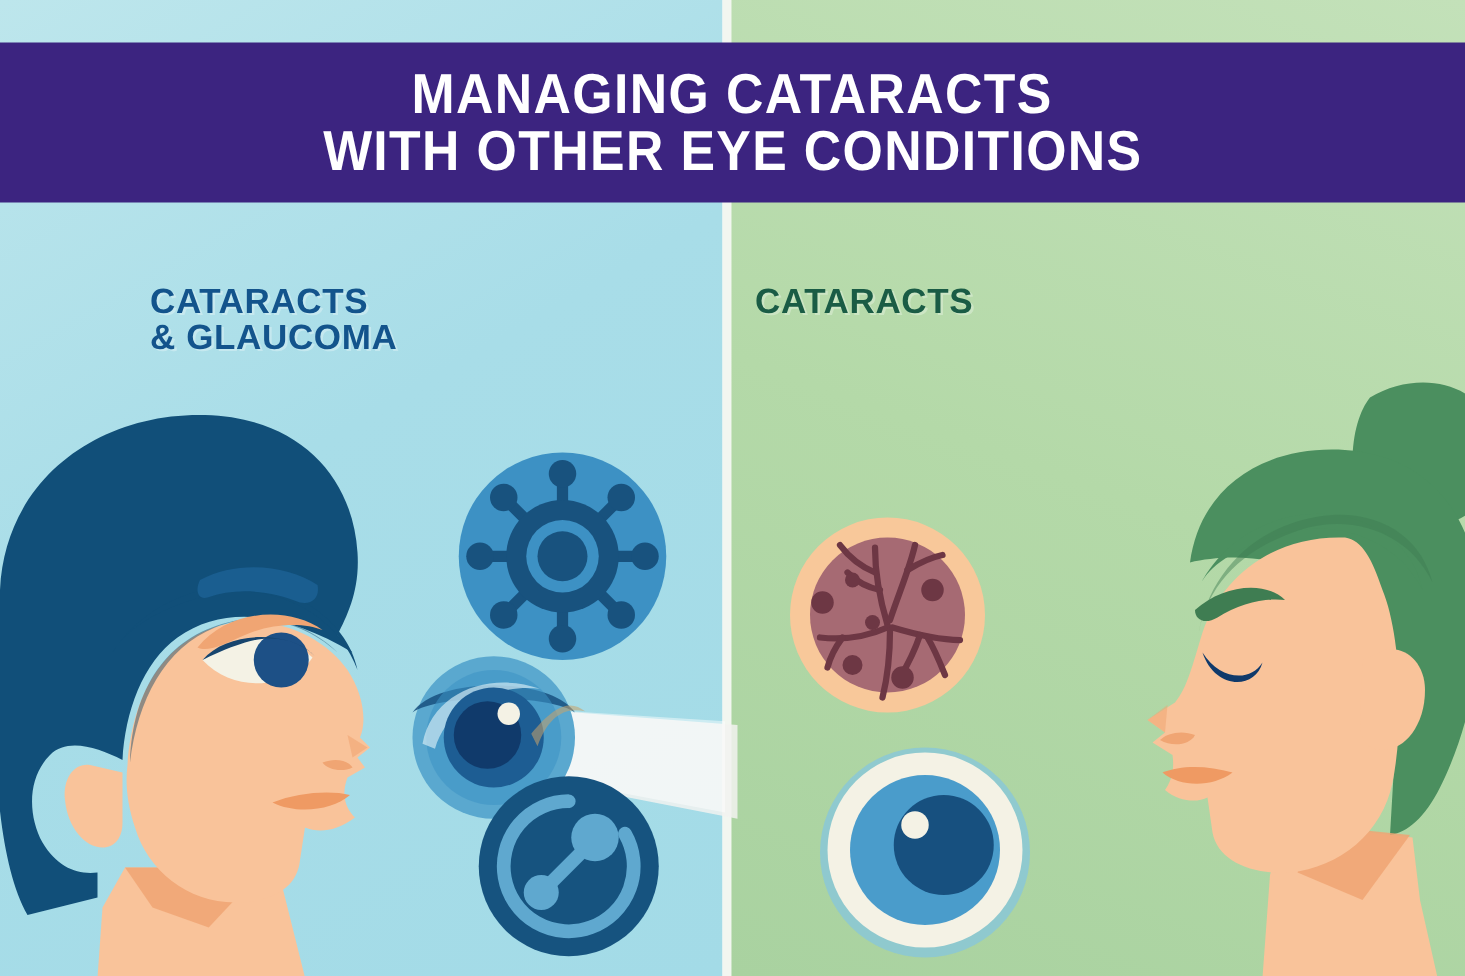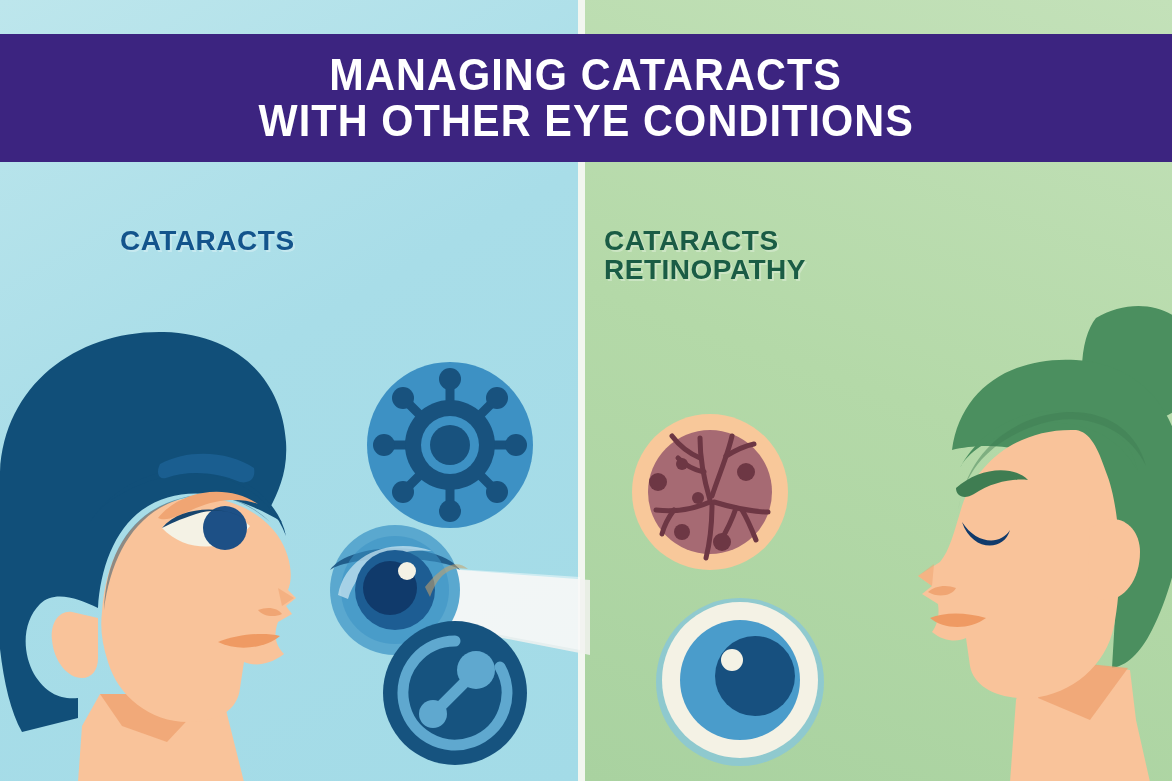--- a/index.html
+++ b/index.html
@@ -288,25 +288,25 @@
 
       <path d="M56 288 C 46 284, 34 286, 28 292 C 38 298, 52 296, 56 288 Z" fill="#f0a573"></path>
 
       <path d="M86 318 C 66 312, 44 312, 30 318
                C 44 330, 70 330, 86 318 Z" fill="#ef9a63"></path>
     </svg>
   </div>
 
   <div class="panel-heading" id="heading-left">
     <div>Cataracts</div>
+    <div>&amp; Glaucoma</div>
   </div>
 
   <div class="panel-heading" id="heading-right">
     <div>Cataracts</div>
-    <div>Retinopathy</div>
   </div>
 
   <div id="banner">
     <div class="banner-line">Managing Cataracts</div>
     <div class="banner-line">With Other Eye Conditions</div>
   </div>
 
 </div>
 
 </body></html>

